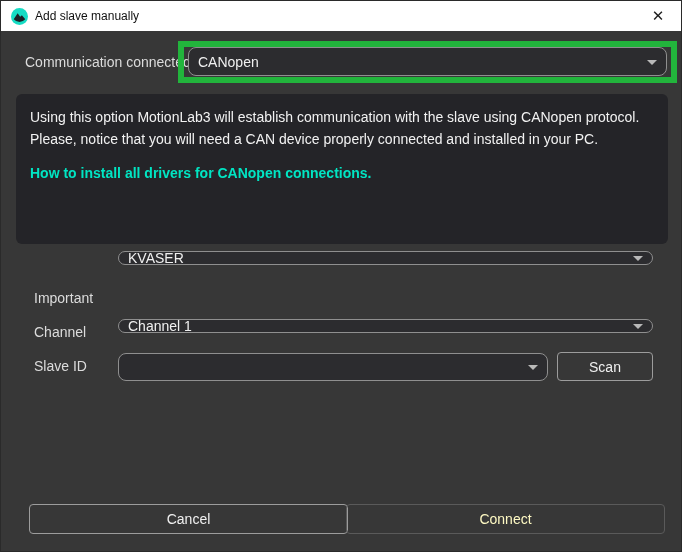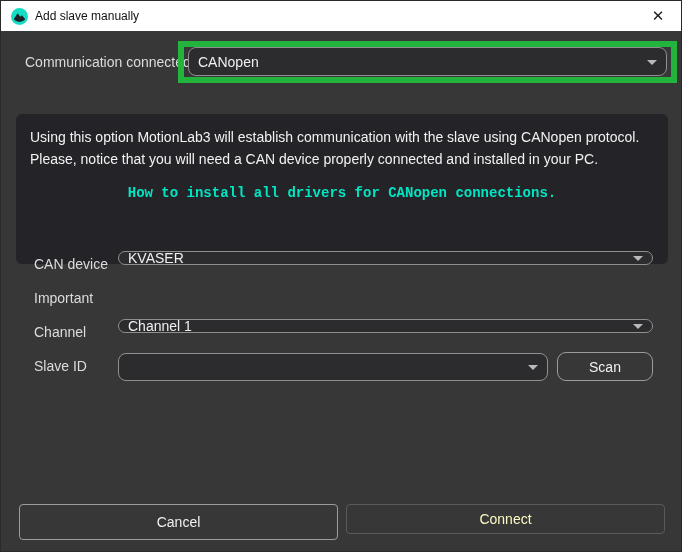--- a/index.html
+++ b/index.html
@@ -60,45 +60,45 @@
     border-right: 5px solid transparent;
     border-top: 5px solid #b9b9b9;
   }
   .protocol-combo { width: 479px; height: 29px; margin: 0 0 0 4px; }
 
   
   .infobox {
     position: absolute; left: 15px; top: 63px; width: 652px; height: 150px;
     background: #242428; border-radius: 6px;
     padding: 12px 14px;
-    color: #f2f2f2; font-size: 14px; line-height: 22px; margin-top: 20px;
+    color: #f2f2f2; font-size: 14px; line-height: 22px;
   }
   .infobox .important { color: #cf4e55; }
   .infobox .p2 { margin-top: 8px; }
-  .infobox .linkline { margin-top: 12px; text-align: center; font-family: Liberation Mono, monospace; }
+  .infobox .linkline { margin-top: 12px; text-align: left; }
   .doc-link { color: #00e5c3; font-weight: bold; text-decoration: none; cursor: pointer; }
 
   
   .field-label { position: absolute; left: 33px; height: 27px; line-height: 27px; }
   .field-combo { position: absolute; left: 117px; width: 535px; height: 14px; }
   .row1 { top: 220px; } .row2 { top: 254px; } .row3 { top: 288px; } .row4 { top: 322px; }
   .slaveid-combo { width: 430px; height: 28px; }
   .btn {
     background: transparent;
     border: 1px solid #9c9c9c;
     border-radius: 4px;
     color: #f0f0f0; font-size: 14px;
     font-family: "Liberation Sans", sans-serif;
     display: flex; align-items: center; justify-content: center;
     cursor: pointer;
   }
-  .scan-btn { position: absolute; left: 556px; top: 321px; width: 96px; height: 29px; border-radius: 9px; }
+  .scan-btn { position: absolute; left: 556px; top: 321px; width: 96px; height: 29px; }
 
   
-  .cancel-btn  { position: absolute; left: 18px;  top: 473px; width: 319px; height: 36px; }
+  .cancel-btn  { position: absolute; left: 28px;  top: 473px; width: 319px; height: 30px; }
   .connect-btn {
     position: absolute; left: 345px; top: 473px; width: 319px; height: 30px;
     border-color: #5a5a5a; color: #fef9c3; cursor: default;
   }
 </style>
 </head>
 <body>
 
 <div class="window">
 
@@ -123,21 +123,20 @@
       </div>
     </div>
 
     <div class="infobox">
       <div class="p1">Using this option MotionLab3 will establish communication with the slave using CANopen protocol. Please, notice that you will need a CAN device properly connected and installed in your PC.</div>
       <div class="linkline">
         <a class="doc-link">How to install all drivers for CANopen connections.</a>
       </div>
     </div>
 
-    <div class="label field-label row1">CAN device</div>
     <div class="combo field-combo row1">
       <span>KVASER</span>
       <span class="arrow"></span>
     </div>
 
     <div class="label field-label row2">Important</div>
 
     <div class="label field-label row3">Channel</div>
     <div class="combo field-combo row3">
       <span>Channel 1</span>

